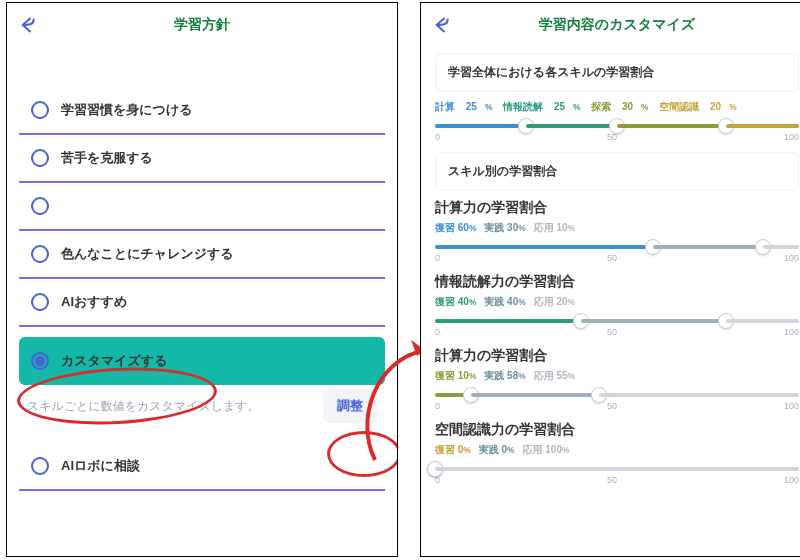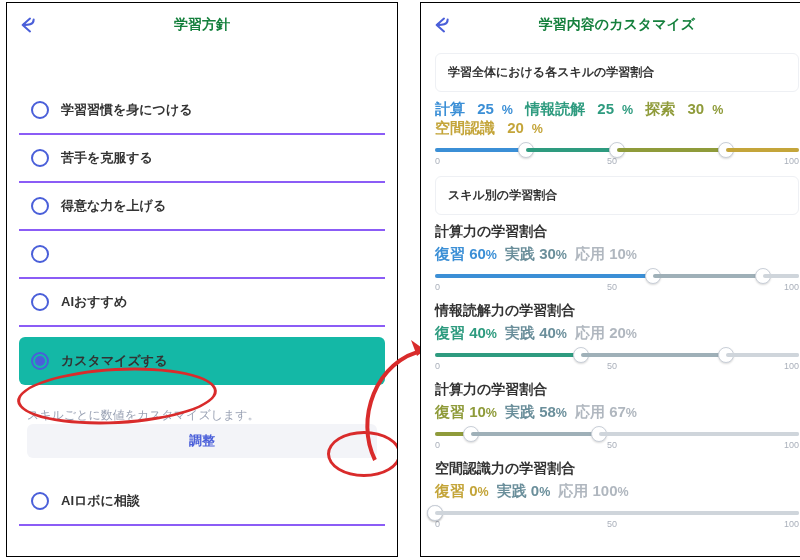--- a/index.html
+++ b/index.html
@@ -59,23 +59,23 @@
     position: relative;
   }
   .radio.on::after {
     content: "";
     position: absolute; left: 2px; top: 2px;
     width: 10px; height: 10px;
     border-radius: 50%;
     background: #4a5fd9;
   }
   .hint-row {
-    display: flex; 
-    padding: 22px 8px 20px 8px;
-    font-size: 12px; color: #9aa2b4; flex-direction: column;
+    display: flex; align-items: center;
+    padding: 4px 8px 20px 8px;
+    font-size: 12px; color: #9aa2b4;
   }
   .hint-row .txt { flex: 1; }
   .adjust-btn {
     background: #f3f4f8;
     color: #4a5fd9;
     font-size: 13px; font-weight: 700;
     border: none;
     border-radius: 6px;
     padding: 8px 14px;
     cursor: pointer;
@@ -103,21 +103,21 @@
   
   .right .body { padding: 6px 14px 0 14px; font-size: 12px; overflow-y: auto; height: calc(100% - 44px); }
   .sec {
     background: #fff;
     border: 1px solid #eef0f4;
     border-radius: 6px;
     padding: 10px 12px;
     font-size: 12px; font-weight: 700; color: #333;
     margin-bottom: 8px;
   }
-  .legend { font-size: 15px; font-weight: 700; margin: 4px 0 4px 0; }
+  .legend { font-size: 10px; font-weight: 700; margin: 4px 0 4px 0; }
   .legend span { margin-right: 8px; white-space: nowrap; }
   .legend .pct { font-weight: 700; }
   .c1 { color: #3b8fd6; }
   .c2 { color: #2e9b7f; }
   .c3 { color: #8f9b3a; }
   .c4 { color: #c4a53a; } 
   .cP { color: #6b8f9b; } 
   .cA { color: #b0b7bf; } 
   .track {
     position: relative; height: 4px; background: #d9dde3;
@@ -151,24 +151,24 @@
     <div class="opt">
         <span class="radio"></span>
         <span>学習習慣を身につける</span>
       </div>
     <div class="opt">
         <span class="radio"></span>
         <span>苦手を克服する</span>
       </div>
     <div class="opt">
         <span class="radio"></span>
-        <span>得意な力を上げる</span>
-      </div>
-    <div class="opt">
-        <span class="radio"></span>
+      </div>
+    <div class="opt">
+        <span class="radio"></span>
+        <span>色んなことにチャレンジする</span>
       </div>
     <div class="opt">
         <span class="radio"></span>
         <span>AIおすすめ</span>
       </div>
 
     <div class="opt sel">
         <span class="radio on"></span>
         <span>カスタマイズする</span>
       </div>
@@ -259,21 +259,21 @@
             <div class="seg" style="left: 80%; width: 20%; background: rgb(207, 213, 219);"></div>
           </div>
           <div class="scale">
             <span>0</span>
             <span>50</span>
             <span>100</span>
           </div>
         </div>
         <div>
           <div class="subhead">計算力の学習割合</div>
-          <div class="legend"><span style="color:#8f9b3a">復習 <b>10</b><small>%</small></span><span class="cP">実践 <b>58</b><small>%</small></span><span class="cA">応用 <b>67</b><small>%</small></span></div>
+          <div class="legend"><span style="color:#8f9b3a">復習 <b>10</b><small>%</small></span><span class="cP">実践 <b>58</b><small>%</small></span><span class="cA">応用 <b>55</b><small>%</small></span></div>
           <div class="track">
             <div class="seg" style="left: 0%; width: 10%; background: rgb(143, 155, 58);"></div>
             <div class="thumb" style="left: 10%;"></div>
             <div class="seg" style="left: 10%; width: 35%; background: rgb(159, 176, 184);"></div>
             <div class="thumb" style="left: 45%;"></div>
             <div class="seg" style="left: 45%; width: 55%; background: rgb(207, 213, 219);"></div>
           </div>
           <div class="scale">
             <span>0</span>
             <span>50</span>

